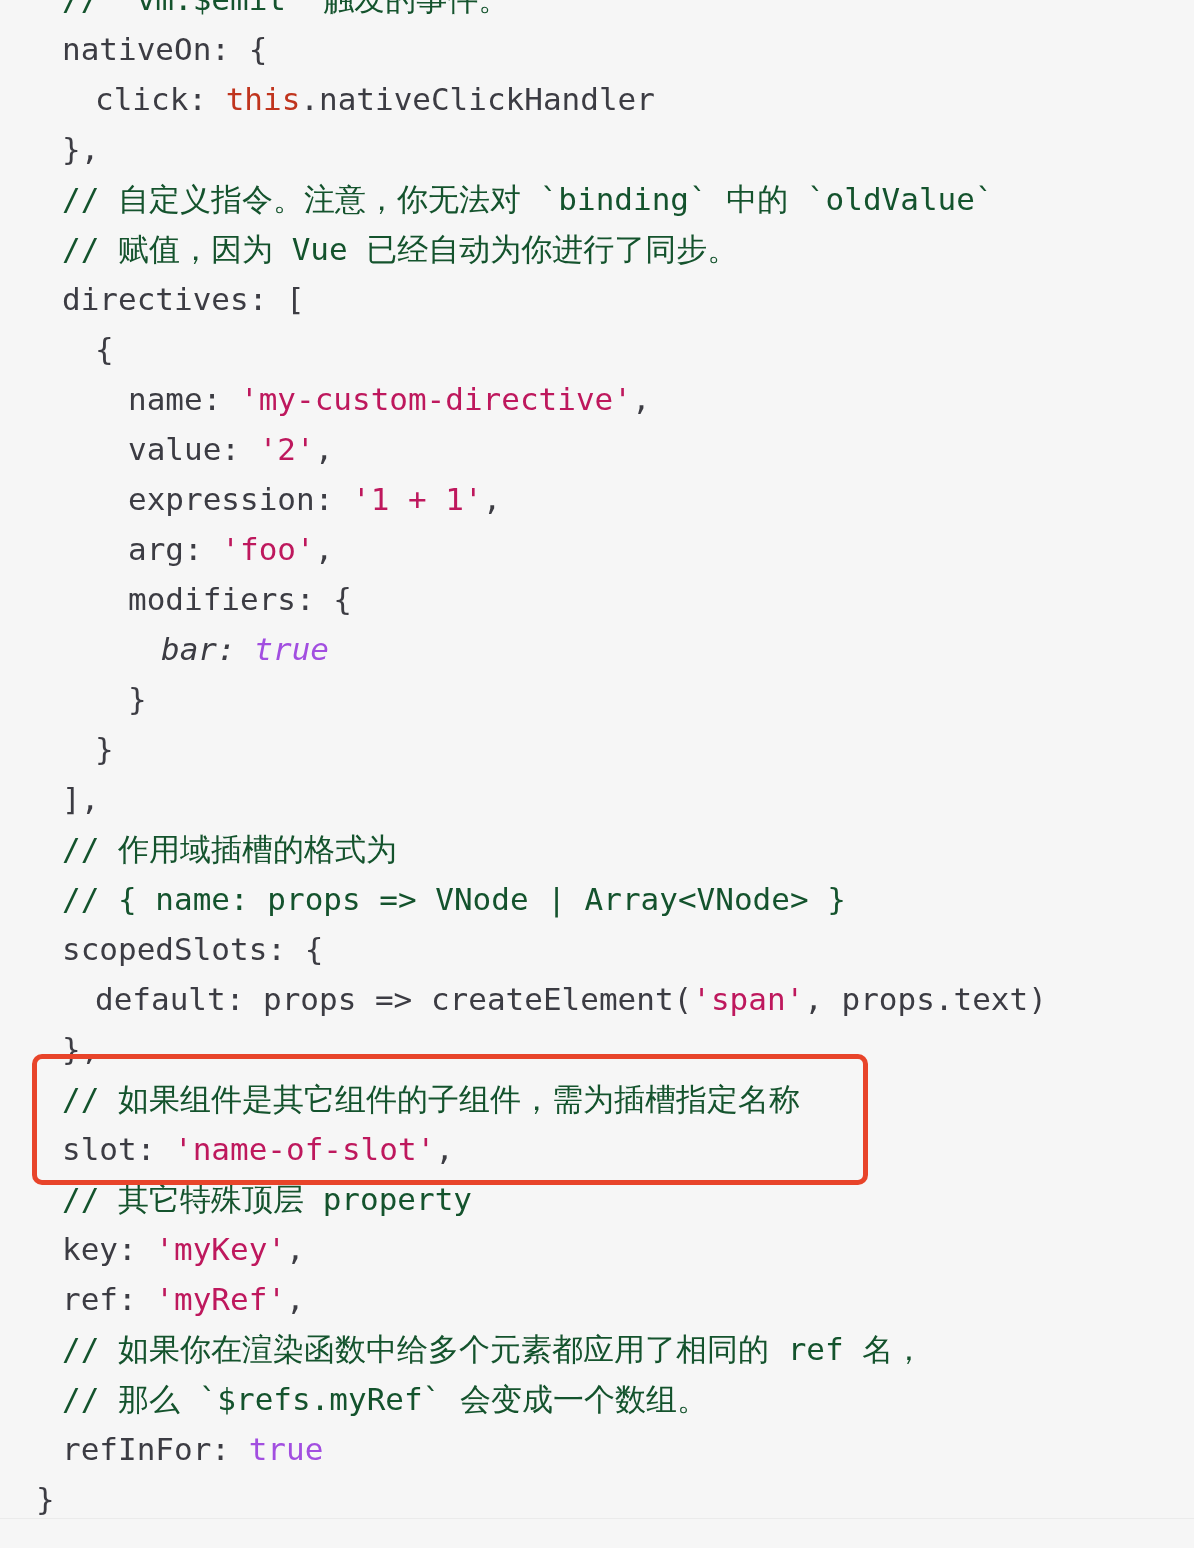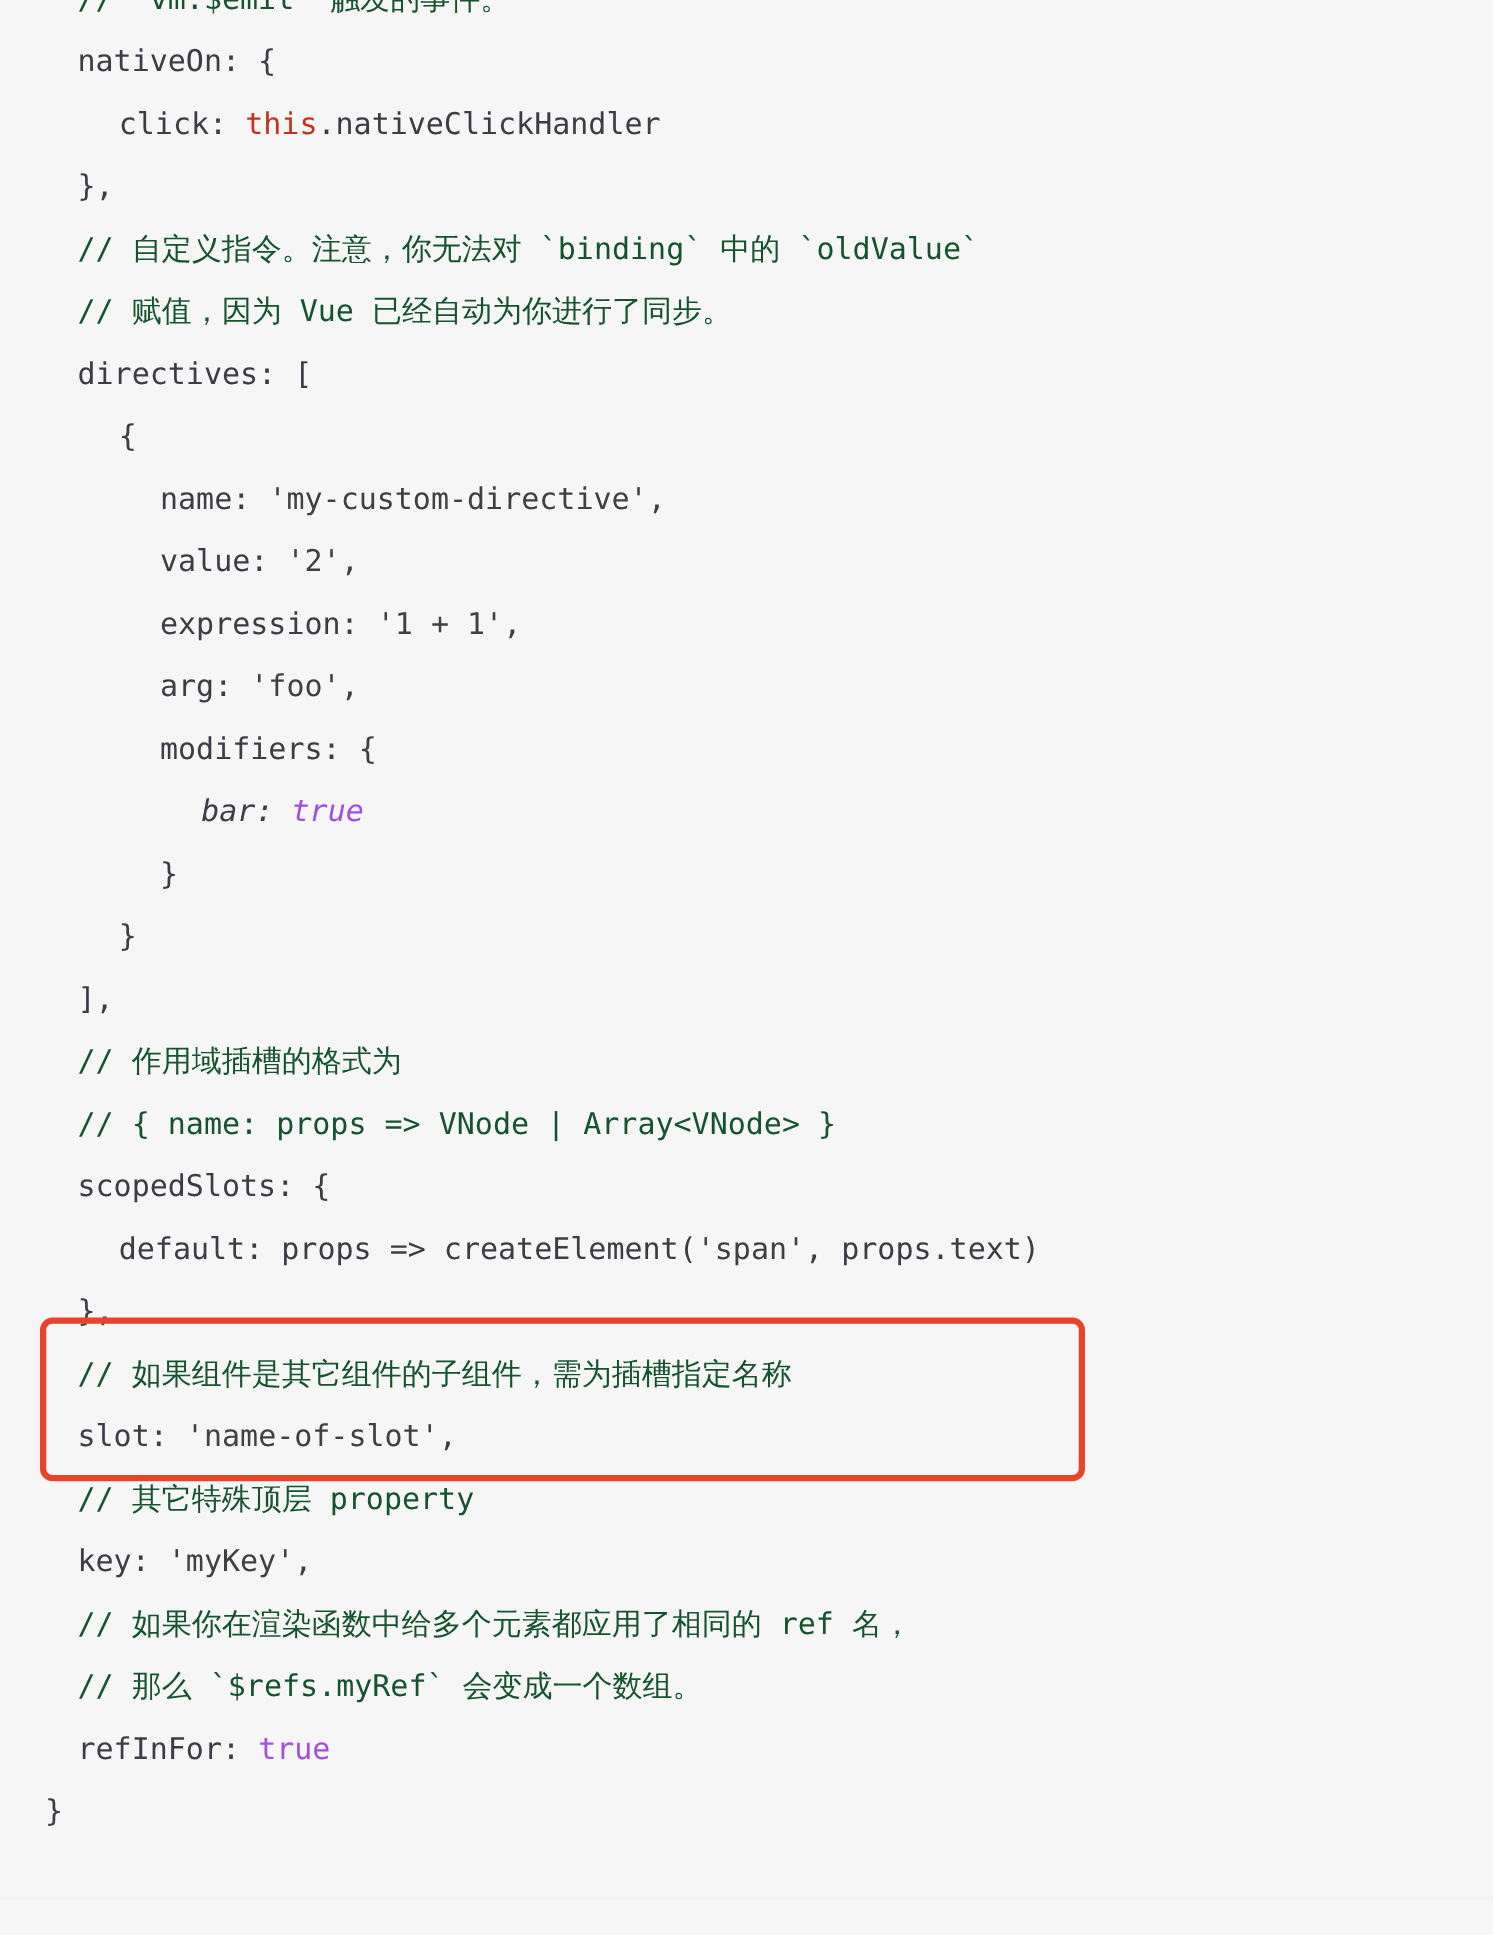--- a/index.html
+++ b/index.html
@@ -37,21 +37,21 @@
     position: absolute;
     left: 0;
     top: -26px;
     padding-left: 62px;
     width: 1132px;
   }
 
   .line {
     height: 50px;
     line-height: 50px;
-    font-size: 24px;
+    font-size: 31px;
     letter-spacing: 0px;
     white-space: pre;
     color: #3c3c43;
   }
 
   .ind1 { padding-left: 33px; }
   .ind2 { padding-left: 66px; }
   .ind3 { padding-left: 99px; font-style: italic; }
 
   .cmt { color: #999999; }
@@ -85,21 +85,21 @@
     top: 1054px;
     width: 836px;
     height: 131px;
     border: 5px solid #e8442a;
     border-radius: 10px;
     box-sizing: border-box;
     background: transparent;
     pointer-events: none;
   }
 </style>
-<style>.cmt{color:#14532d;}.str{color:#404040;}.kw{color:#a24ee0;}.tok-this{color:#c0341d;margin-top:48px;}.plain,.line{color:#3c3c43;}#code-block,.code-scroll{background:#f6f6f6;}.annotation-box{border-color:#e8442a;}</style></head>
+<style>.cmt{color:#14532d;}.str{color:#be185d;}.kw{color:#a24ee0;}.tok-this{color:#c0341d;margin-top:48px;}.plain,.line{color:#3c3c43;}#code-block,.code-scroll{background:#f6f6f6;}.annotation-box{border-color:#e8442a;}</style></head>
 <body>
 
 <div id="code-block">
 
   <div class="code-scroll">
     <div class="code-lines" id="code-lines">
         <div class="line"><span class="cmt">// `vm.$emit` 触发的事件。</span></div>
         <div class="line"><span class="plain">nativeOn: {</span></div>
         <div class="line ind1"><span class="plain">click: </span><span class="tok-this">this</span><span class="plain">.nativeClickHandler</span></div>
         <div class="line"><span class="plain">},</span></div>
@@ -118,20 +118,21 @@
         <div class="line"><span class="plain">],</span></div>
         <div class="line"><span class="cmt">// 作用域插槽的格式为</span></div>
         <div class="line"><span class="cmt">// { name: props =&gt; VNode | Array&lt;VNode&gt; }</span></div>
         <div class="line"><span class="plain">scopedSlots: {</span></div>
         <div class="line ind1"><span class="plain">default: props =&gt; createElement(</span><span class="str">'span'</span><span class="plain">, props.text)</span></div>
         <div class="line"><span class="plain">},</span></div>
         <div class="line"><span class="cmt">// 如果组件是其它组件的子组件，需为插槽指定名称</span></div>
         <div class="line"><span class="plain">slot: </span><span class="str">'name-of-slot'</span><span class="plain">,</span></div>
         <div class="line"><span class="cmt">// 其它特殊顶层 property</span></div>
         <div class="line"><span class="plain">key: </span><span class="str">'myKey'</span><span class="plain">,</span></div>
+        <div class="line"><span class="plain">ref: </span><span class="str">'myRef'</span><span class="plain">,</span></div>
         <div class="line"><span class="cmt">// 如果你在渲染函数中给多个元素都应用了相同的 ref 名，</span></div>
         <div class="line"><span class="cmt">// 那么 `$refs.myRef` 会变成一个数组。</span></div>
         <div class="line"><span class="plain">refInFor: </span><span class="kw">true</span></div>
         <div class="line" style="margin-left: -26px;"><span class="plain">}</span></div>
       </div>
   </div>
 
   <div class="block-bottom-rule"></div>
   <div class="block-bottom-pad"></div>
 

